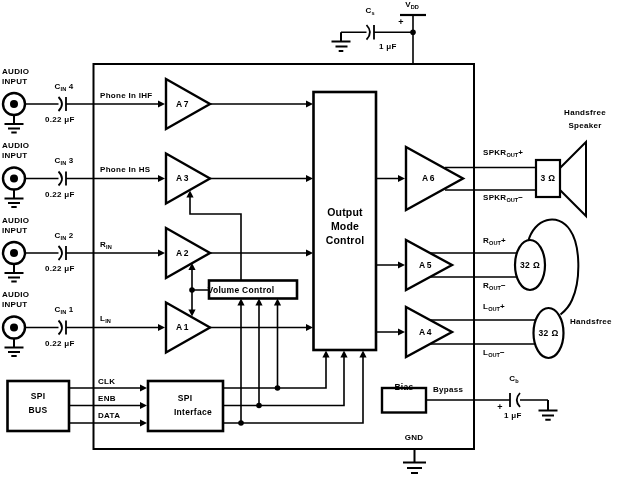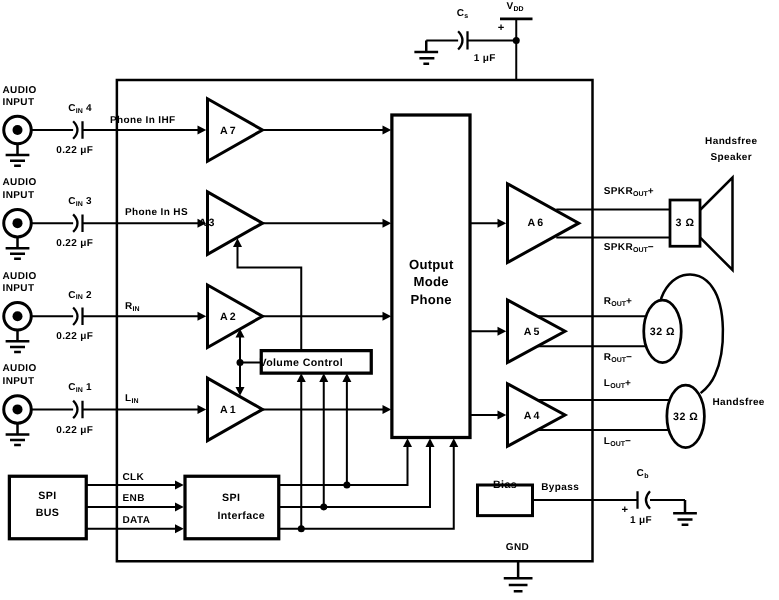--- a/index.html
+++ b/index.html
@@ -141,47 +141,47 @@
 
 <div class="L C" style="left:412px;top:0"><span>V</span><sub>DD</sub><span></span></div>
 <div class="L C" style="left:370px;top:6px"><span>C</span><sub>s</sub><span></span></div>
 <div class="L C plus" style="left:401px;top:17px">+</div>
 <div class="L" style="left:379px;top:42px">1 μF</div>
 
 <div class="L" style="left:2px;top:67px">AUDIO</div>
 <div class="L" style="left:2px;top:77px">INPUT</div>
 <div class="L C" style="left:64px;top:82px"><span>C</span><sub>IN</sub><span> 4</span></div>
 <div class="L" style="left:45px;top:115px">0.22 μF</div>
-<div class="L" style="left:88px;top:91px"><span>Phone In IHF</span><sub></sub><span></span></div>
+<div class="L" style="left:100px;top:91px"><span>Phone In IHF</span><sub></sub><span></span></div>
 <div class="L C amp" style="left:183px;top:99px">A7</div>
 
 <div class="L" style="left:2px;top:141px">AUDIO</div>
 <div class="L" style="left:2px;top:151px">INPUT</div>
 <div class="L C" style="left:64px;top:156px"><span>C</span><sub>IN</sub><span> 3</span></div>
 <div class="L" style="left:45px;top:190px">0.22 μF</div>
 <div class="L" style="left:100px;top:165px"><span>Phone In HS</span><sub></sub><span></span></div>
-<div class="L C amp" style="left:166px;top:173px">A3</div>
+<div class="L C amp" style="left:183px;top:173px">A3</div>
 
 <div class="L" style="left:2px;top:216px">AUDIO</div>
 <div class="L" style="left:2px;top:226px">INPUT</div>
 <div class="L C" style="left:64px;top:231px"><span>C</span><sub>IN</sub><span> 2</span></div>
 <div class="L" style="left:45px;top:264px">0.22 μF</div>
 <div class="L" style="left:100px;top:240px"><span>R</span><sub>IN</sub><span></span></div>
 <div class="L C amp" style="left:183px;top:248px">A2</div>
 
 <div class="L" style="left:2px;top:290px">AUDIO</div>
 <div class="L" style="left:2px;top:300px">INPUT</div>
 <div class="L C" style="left:64px;top:305px"><span>C</span><sub>IN</sub><span> 1</span></div>
 <div class="L" style="left:45px;top:339px">0.22 μF</div>
 <div class="L" style="left:100px;top:314px"><span>L</span><sub>IN</sub><span></span></div>
 <div class="L C amp" style="left:183px;top:322px">A1</div>
 
 <div class="L C big" style="left:345px;top:205px">Output</div>
 <div class="L C big" style="left:345px;top:219px">Mode</div>
-<div class="L C big" style="left:345px;top:233px">Phone</div>
+<div class="L C big" style="left:345px;top:233px">Control</div>
 
 <div class="L C" style="left:241px;top:284.5px;font-size:8.5px">Volume Control</div>
 
 <div class="L C" style="left:38px;top:391px;font-size:8.5px">SPI</div>
 <div class="L C" style="left:38px;top:405px;font-size:8.5px">BUS</div>
 <div class="L C" style="left:185px;top:393px;font-size:8.5px">SPI</div>
 <div class="L C" style="left:193px;top:407px;font-size:8.5px">Interface</div>
 <div class="L" style="left:98px;top:377px">CLK</div>
 <div class="L" style="left:98px;top:394px">ENB</div>
 <div class="L" style="left:98px;top:411px">DATA</div>

